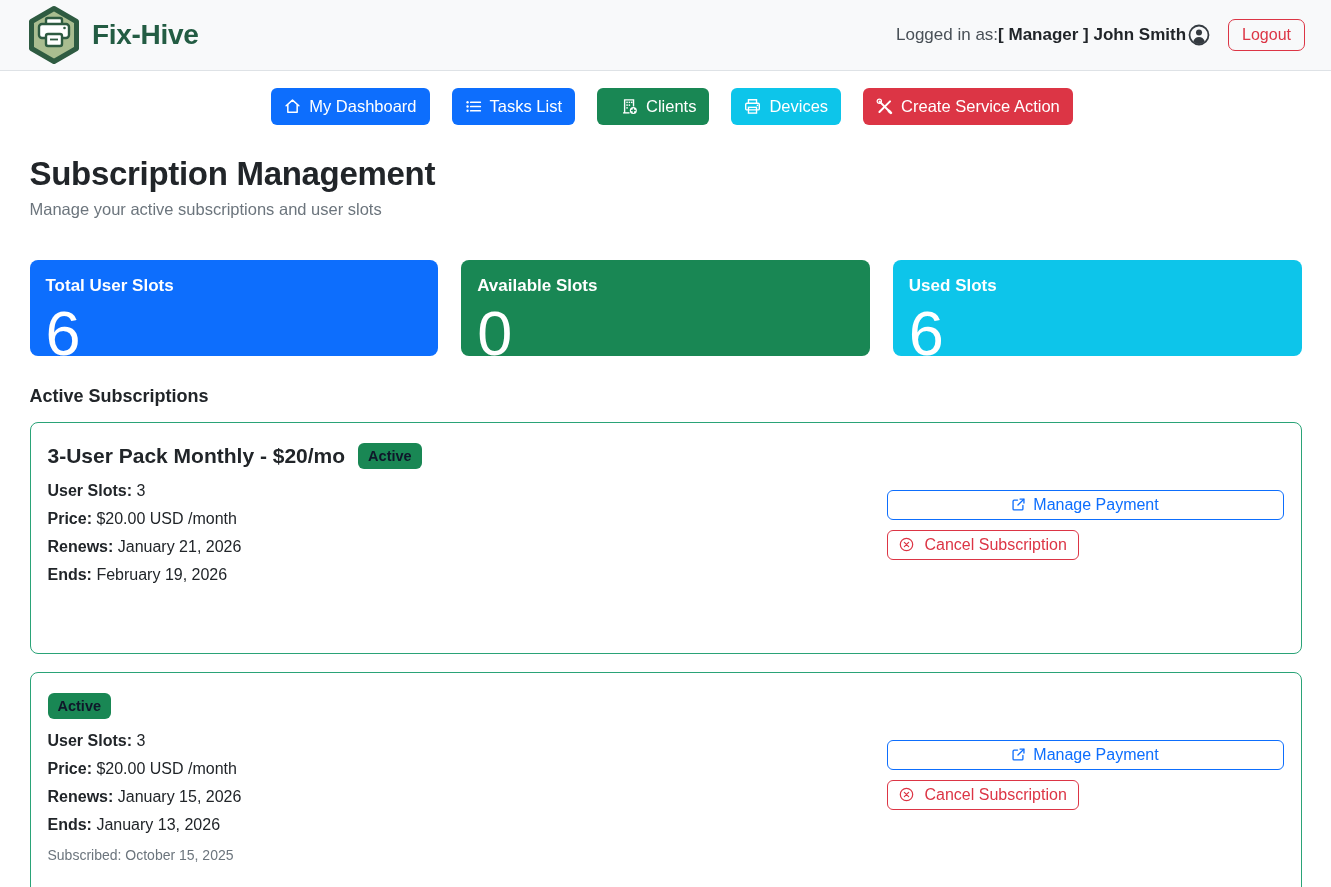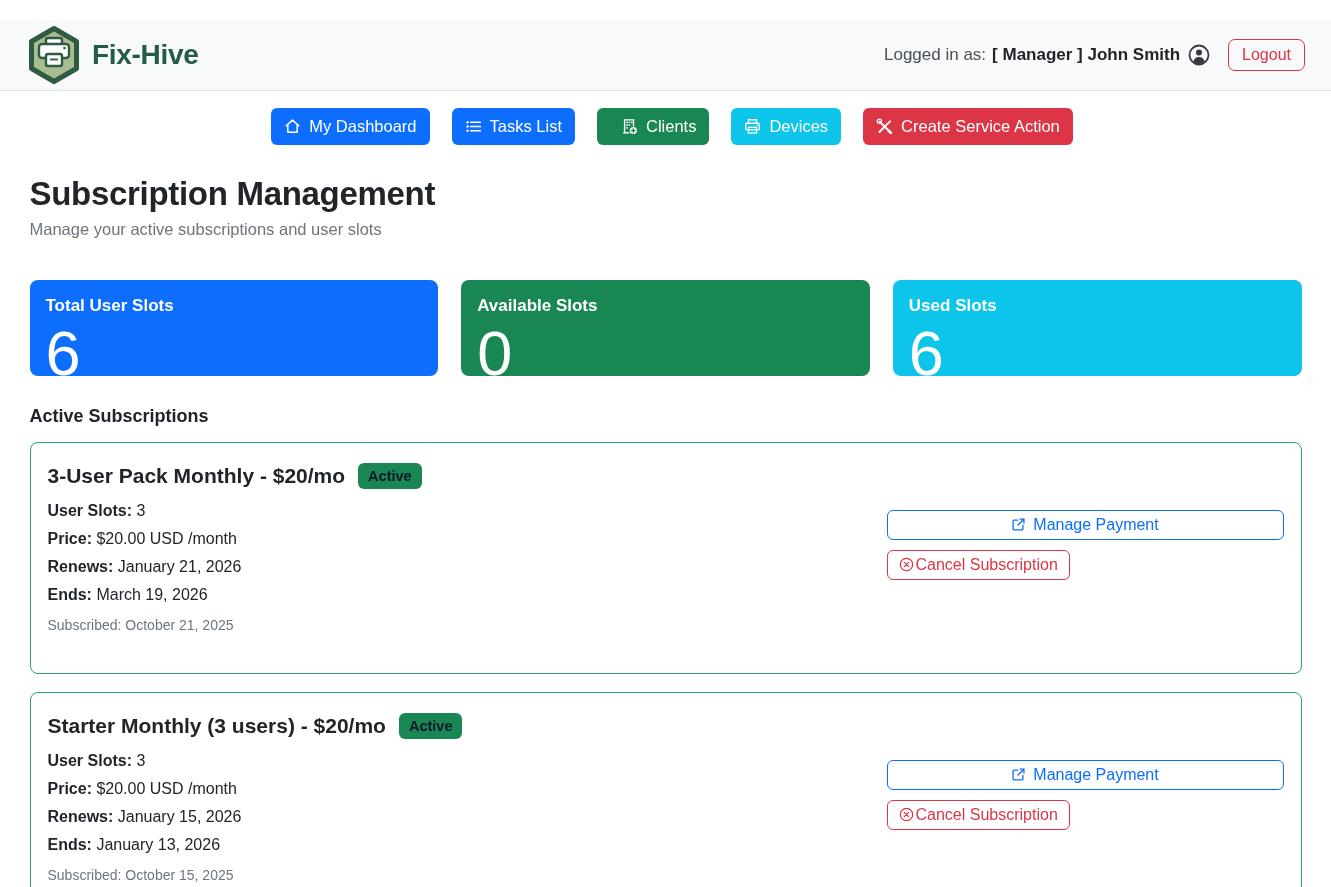--- a/index.html
+++ b/index.html
@@ -12,26 +12,25 @@
 
   
   .header {
     height: 71px;
     background: #f8f9fa;
     border-bottom: 1px solid #dee2e6;
     display: flex;
     align-items: center;
     justify-content: space-between;
     padding: 0 26px;
-    margin-top: 20px;
   }
   .brand { display: flex; align-items: center; gap: 10px; }
   .brand-name { font-size: 28px; font-weight: 700; color: #235c43; letter-spacing: -0.3px; }
   .header-right { display: flex; align-items: center; gap: 18px; }
-  .logged-in { font-size: 17px; color: #495057; display: flex; align-items: center; gap: 6px; }
+  .logged-in { font-size: 17px; color: #495057; display: flex; align-items: center; }
   .logged-in b { color: #212529; }
   .person-icon { color: #343a40; display: inline-flex; margin-left: 2px; }
   .logout-btn {
     font-family: inherit; font-size: 16px; color: #dc3545;
     background: transparent; border: 1px solid #dc3545; border-radius: 7px;
     padding: 6px 13px; cursor: pointer;
   }
 
   
   .nav-row { display: flex; justify-content: center; gap: 9px; margin-top: 17px; }
@@ -81,21 +80,21 @@
   .sub-subscribed { font-size: 14px; color: #6c757d; margin-top: 14px; }
   .sub-actions { width: 397px; display: flex; flex-direction: column; gap: 10px; align-items: flex-start; margin-top: 8px; }
   .manage-btn {
     font-family: inherit; width: 100%; font-size: 16px; color: #0d6efd; background: #fff;
     border: 1px solid #0d6efd; border-radius: 6px; padding: 4px 10px; cursor: pointer;
     display: flex; justify-content: center; gap: 7px; line-height: 20px;
   }
   .cancel-btn {
     font-family: inherit; font-size: 16px; color: #dc3545; background: #fff;
     border: 1px solid #dc3545; border-radius: 6px; padding: 4px 11px; cursor: pointer;
-    display: inline-flex; align-items: center; gap: 2px; line-height: 20px;
+    display: inline-flex; align-items: center; gap: 11px; line-height: 20px;
   }
 </style>
 </head>
 <body>
 
 <div class="header">
   <div class="brand">
     <span class="icon">
       <svg width="56" height="60" viewBox="0 0 56 60">
         <path d="M7 44 L27 56.5" stroke="#d9a937" stroke-width="3" fill="none"></path>
@@ -226,23 +225,22 @@
         <div class="detail-line">
           <strong>Price:</strong>
           <span>$20.00 USD /month</span>
         </div>
         <div class="detail-line">
           <strong>Renews:</strong>
           <span>January 21, 2026</span>
         </div>
         <div class="detail-line">
           <strong>Ends:</strong>
-          <span>March 19, 2026</span>
-        </div>
-        <div class="sub-subscribed">Subscribed: October 21, 2025</div>
+          <span>February 19, 2026</span>
+        </div>
       </div>
       <div class="sub-actions">
         <button class="manage-btn">
           <span class="icon">
             <svg width="15" height="15" viewBox="0 0 16 16" fill="none" stroke="currentColor" stroke-width="1.4" stroke-linecap="round">
               <path d="M7 3.3 H3.3 A1.1 1.1 0 0 0 2.2 4.4 V12.7 A1.1 1.1 0 0 0 3.3 13.8 H11.6 A1.1 1.1 0 0 0 12.7 12.7 V9"></path>
               <path d="M9.6 2.2 H13.8 V6.4"></path>
               <path d="M13.4 2.6 L7.4 8.6"></path>
             </svg>
           </span>
@@ -256,21 +254,20 @@
             </svg>
           </span>
           <span>Cancel Subscription</span>
         </button>
       </div>
     </div>
   </div>
 
   <div class="sub-card">
     <div class="sub-title-row">
-      <span class="sub-title">Starter Monthly (3 users) - $20/mo</span>
       <span class="badge-active">Active</span>
     </div>
     <div class="sub-body">
       <div class="sub-details">
         <div class="detail-line">
           <strong>User Slots:</strong>
           <span>3</span>
         </div>
         <div class="detail-line">
           <strong>Price:</strong>

